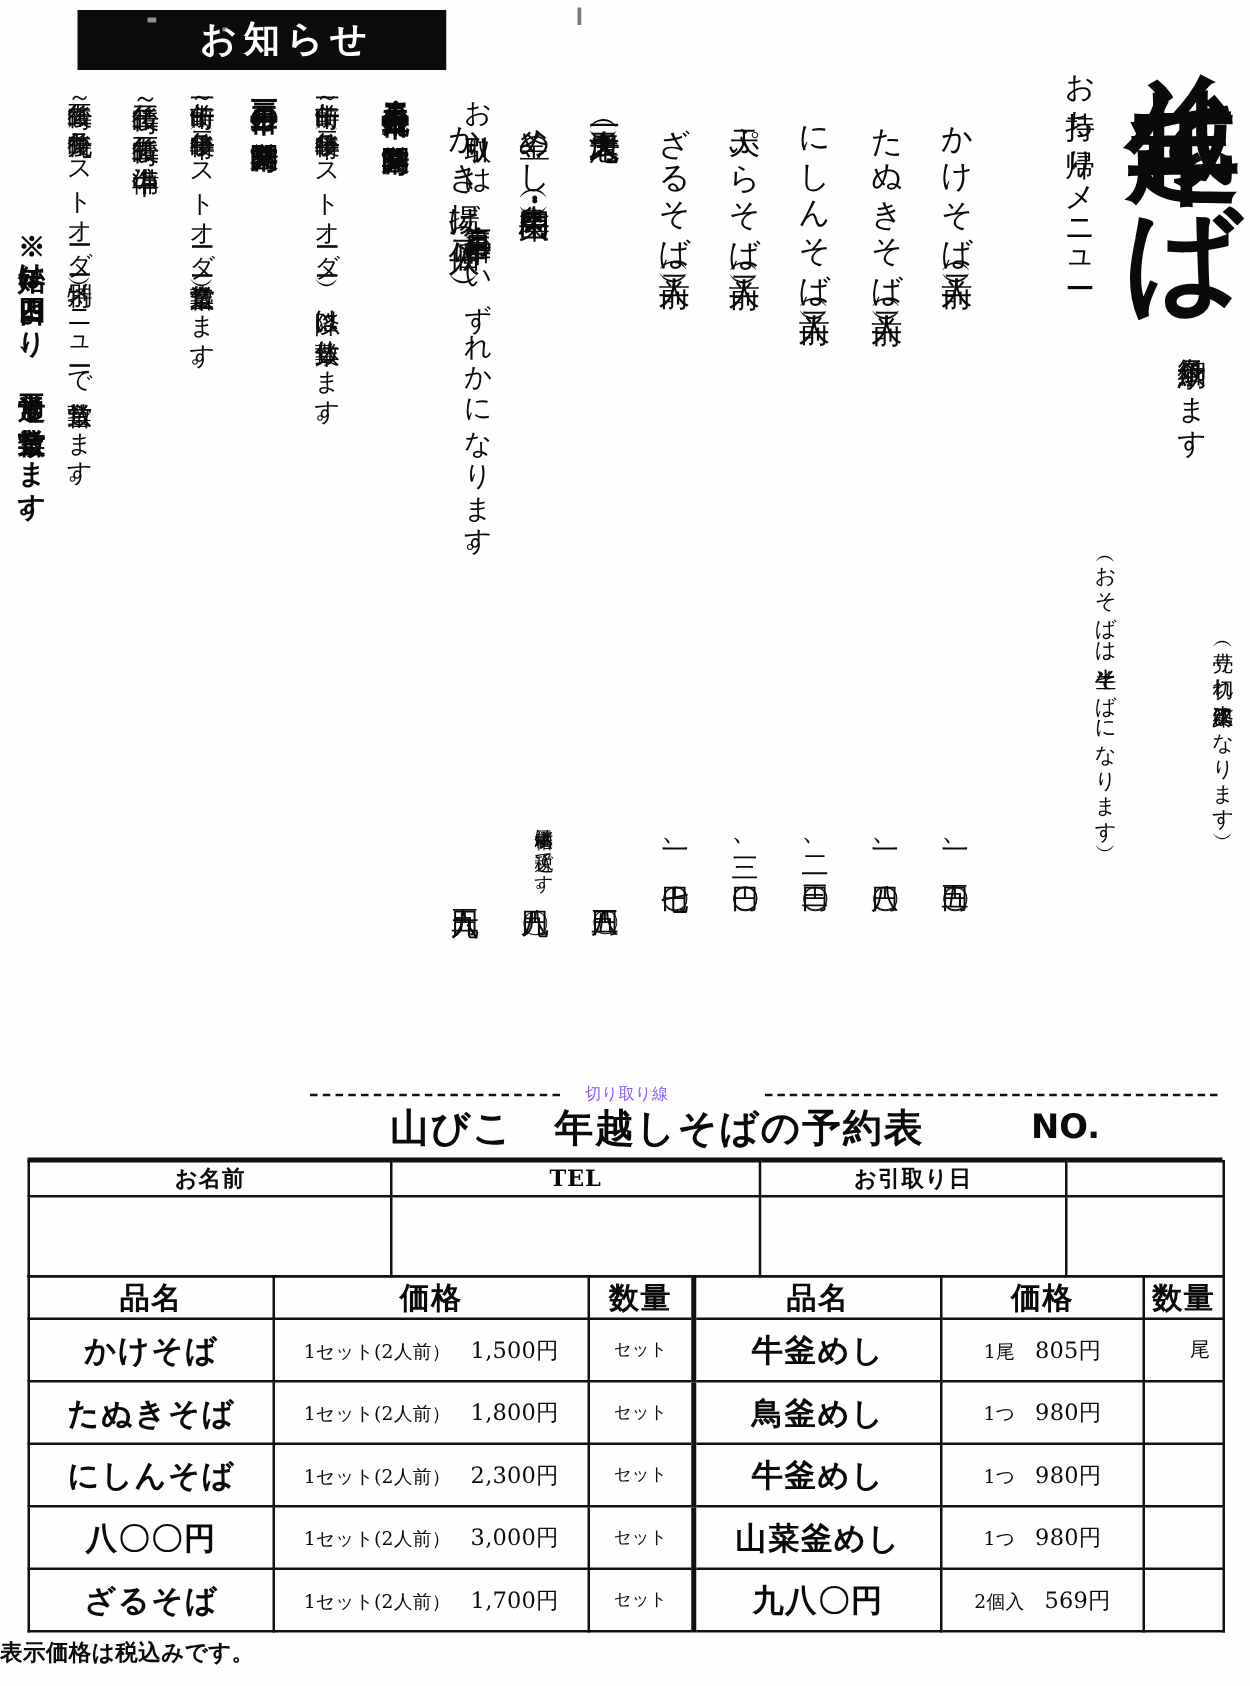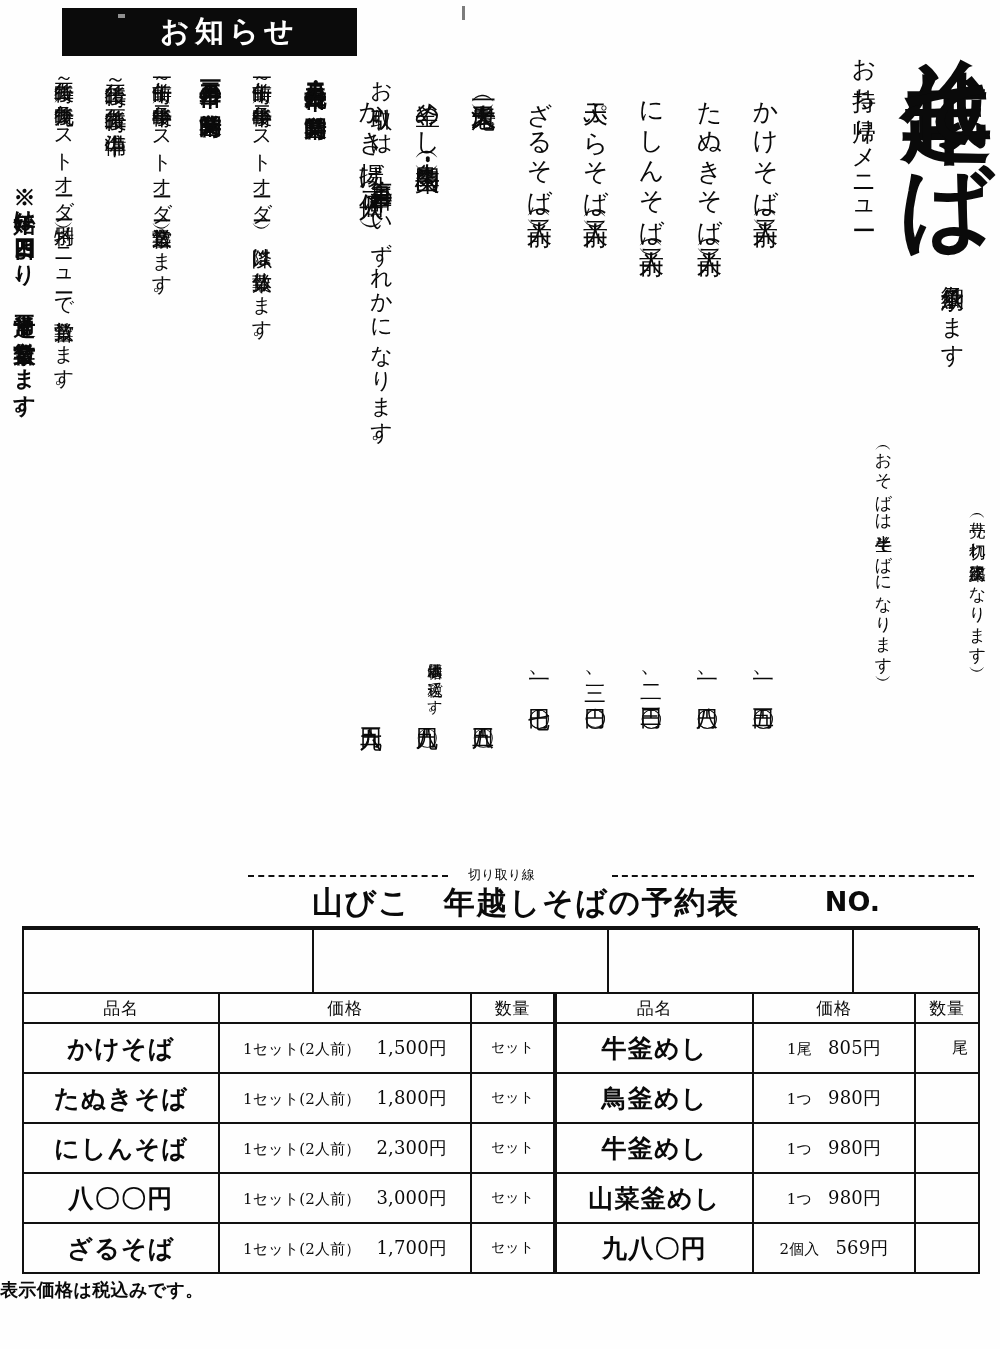--- a/index.html
+++ b/index.html
@@ -125,21 +125,21 @@
     border-top: 2px dashed #111;
   }
   #cutline .dash.left  { left: 248px; width: 200px; }
   #cutline .dash.right { left: 612px; width: 362px; }
   #cutline .cut-label {
     position: absolute;
     left: 468px; top: -2px;
     font-size: 13px;
     font-family: Liberation Sans, sans-serif;
     letter-spacing: 0.02em;
-    color: #000000;
+    color: #8b5cf6;
   }
 
   
   #form-area {
     position: absolute;
     left: 0; top: 884px;
     width: 1000px;
   }
   #form-title-row {
     position: relative;
@@ -181,22 +181,22 @@
   .hdr {
     height: 26px;
     font-size: 18px;
     font-weight: 700;
     letter-spacing: 0.04em;
   }
   .blankrow td { height: 62px; }
 
   .col-hdr {
     height: 28px;
-    font-size: 17px;
-    font-weight: 400;
+    font-size: 24px;
+    font-weight: 700;
     letter-spacing: 0.05em;
     border-radius: 14px;
   }
   .item-name {
     font-size: 25px;
     font-weight: 700;
     letter-spacing: 0.05em;
   }
   .item-price {
     font-size: 17px;
@@ -301,20 +301,26 @@
     </div>
 
     <table class="grid">
       <colgroup>
         <col style="width:290px">
         <col style="width:295px">
         <col style="width:245px">
         <col style="width:126px">
       </colgroup>
       <tbody>
+        <tr>
+          <td class="hdr">お名前</td>
+          <td class="hdr">TEL</td>
+          <td class="hdr">お引取り日</td>
+          <td class="hdr"></td>
+        </tr>
         <tr class="blankrow">
           <td></td>
           <td></td>
           <td></td>
           <td></td>
         </tr>
       </tbody>
     </table>
 
     <table class="grid" style="margin-top:-2px;">

